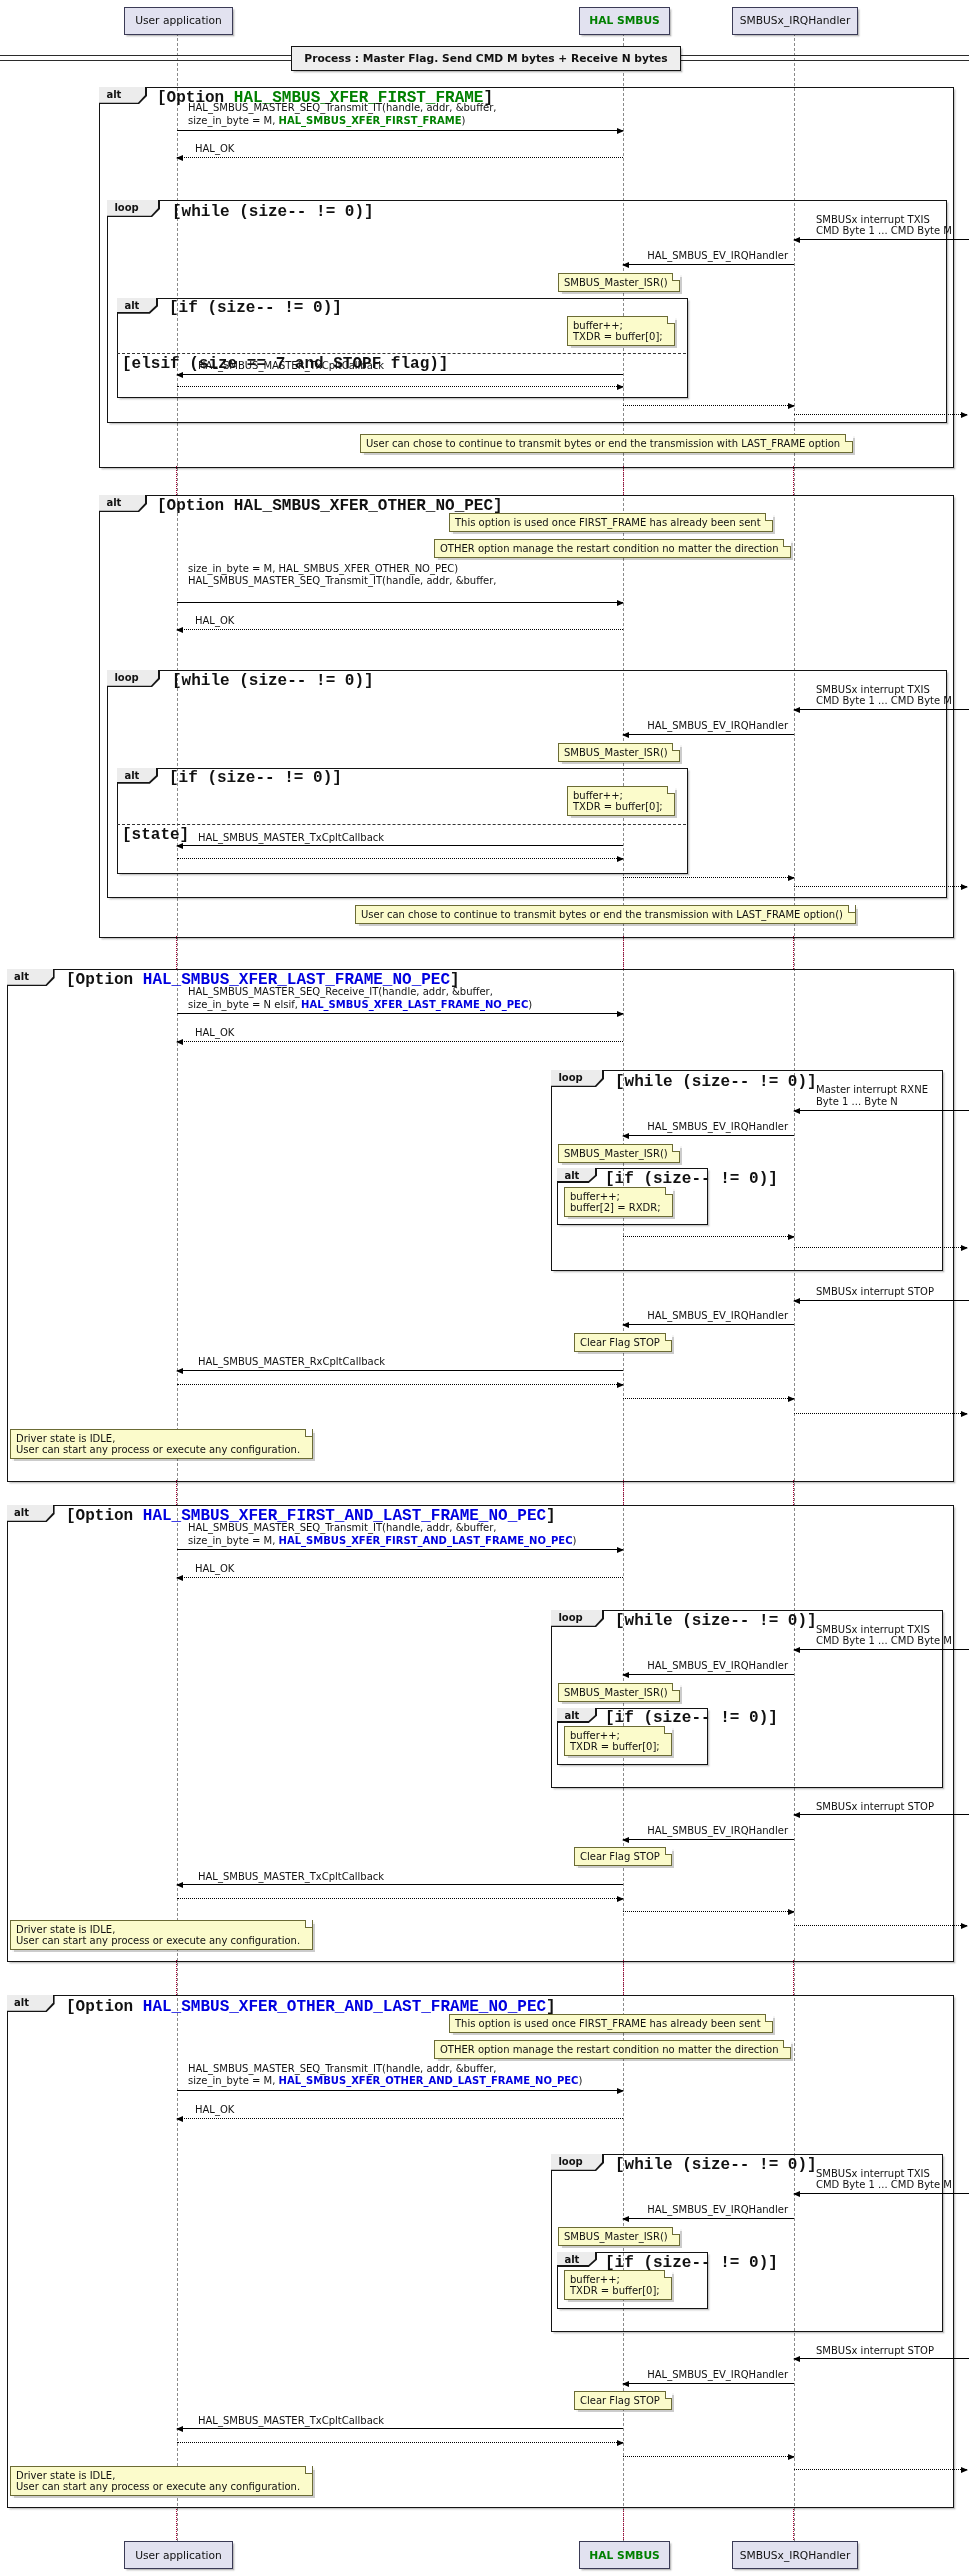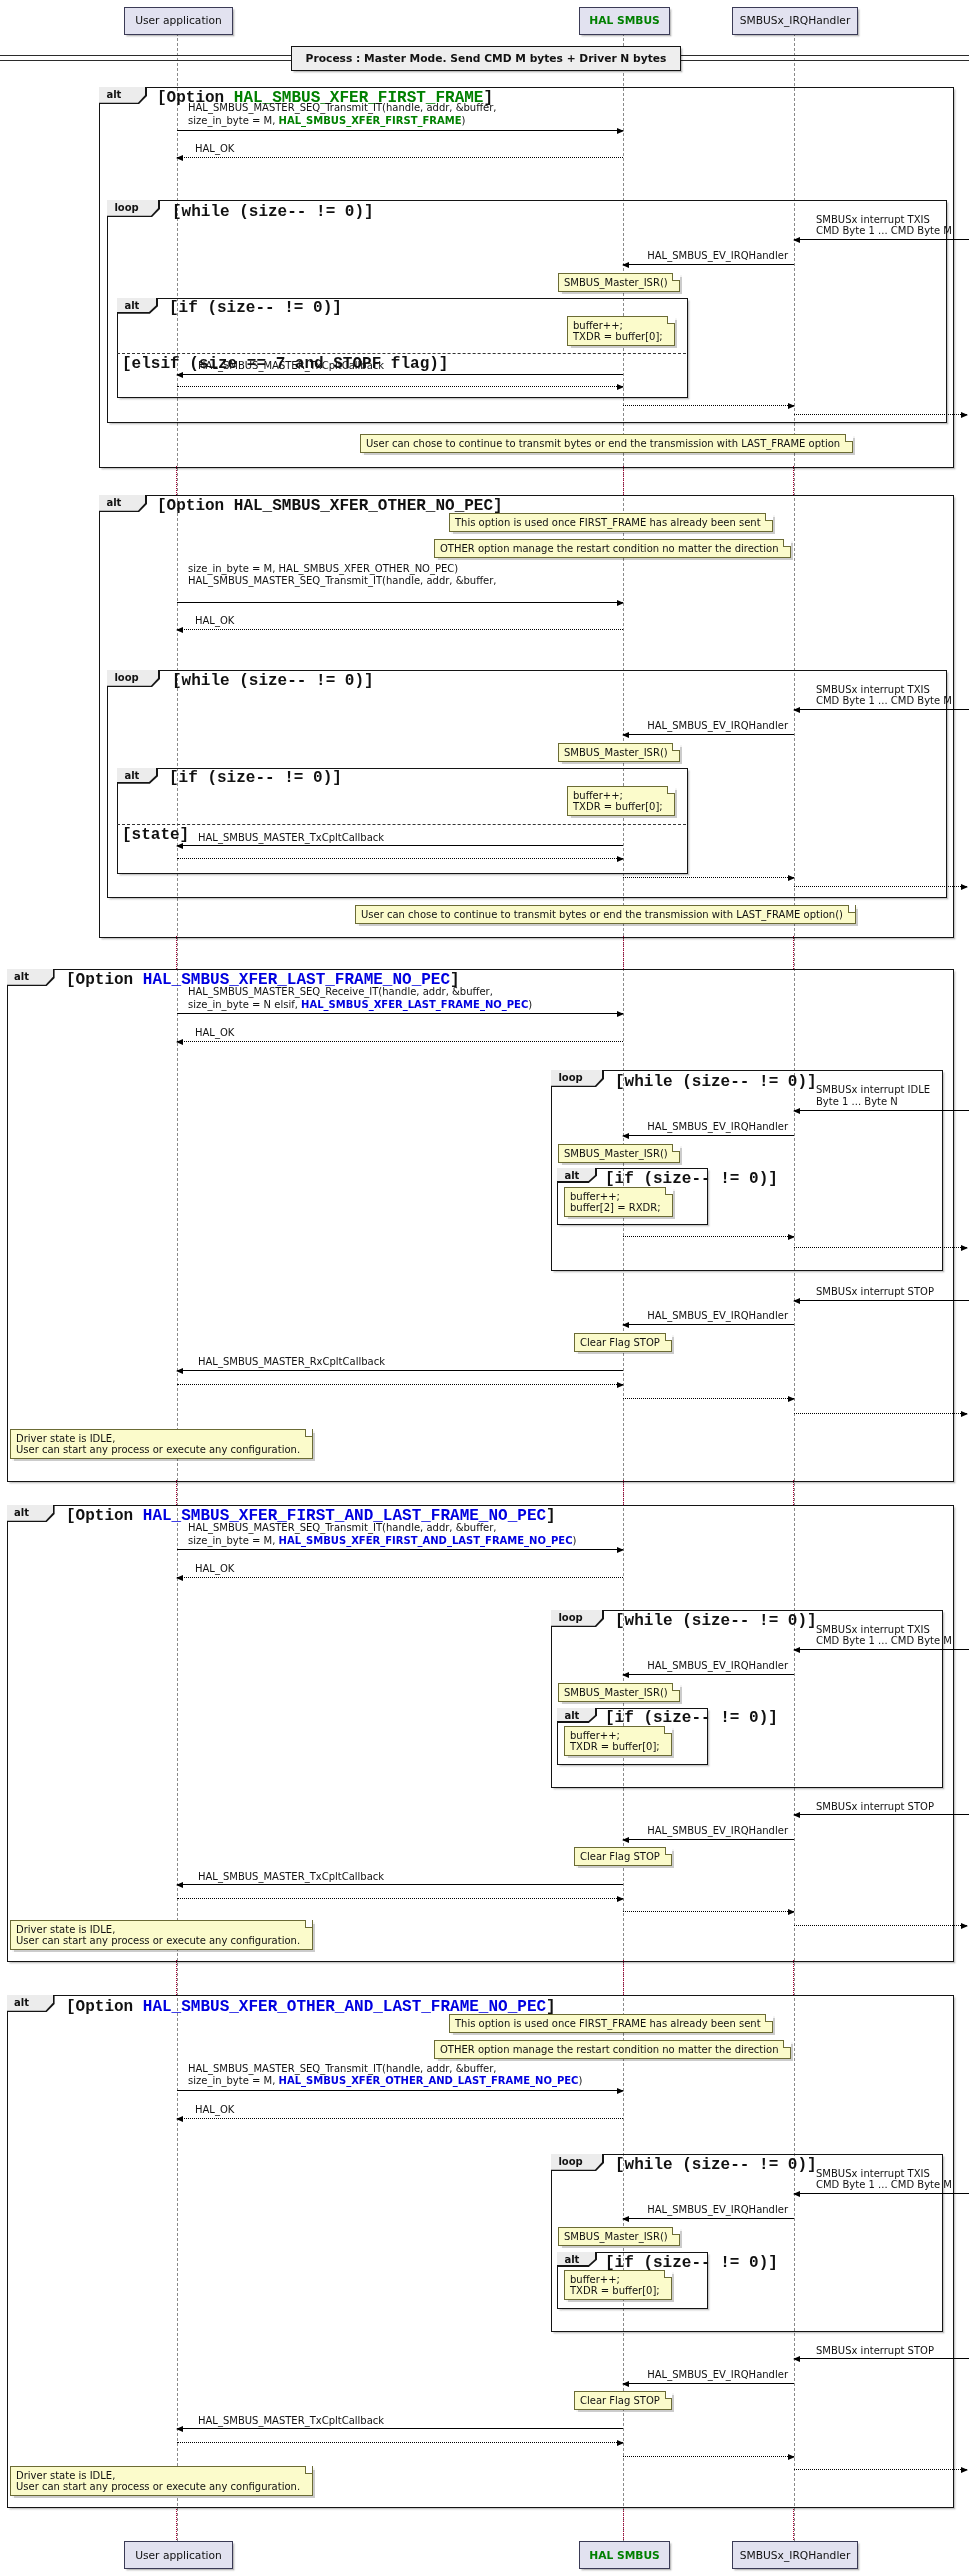--- a/index.html
+++ b/index.html
@@ -69,21 +69,21 @@
   <div class="actor green" style="left:579px;top:6.6px;width:89px;height:26px">
       <span>HAL SMBUS</span>
     </div>
   <div class="actor" style="left:732px;top:6.6px;width:124px;height:26px">
       <span>SMBUSx_IRQHandler</span>
     </div>
 
   <div class="divline" style="top:55px"></div>
   <div class="divline" style="top:60px"></div>
   <div class="divbox" style="left:291px;top:46px;width:388px;height:23px">
-      <span>Process :  Master Mode. Send CMD M bytes + Driver N bytes</span>
+      <span>Process :  Master Flag. Send CMD M bytes + Receive N bytes</span>
     </div>
 
   <div class="frame" style="left:99px;top:87px;width:853px;height:379px"></div>
   <div class="tag" style="left:99px;top:87px;width:48px;height:17.3px">
       <div class="tbg"></div>
       <div class="tfg"></div>
       <span class="ttx">alt</span>
     </div>
   <div class="cond" style="left:157px;top:89px"><span>[Option </span><span class="c-green">HAL_SMBUS_XFER_FIRST_FRAME</span><span>]</span></div>
 
@@ -191,21 +191,21 @@
   <div class="lbl" style="left:195px;top:1027px">HAL_OK</div>
   <div class="arr d l" style="left:177px;top:1041px;width:446px"></div>
 
   <div class="frame" style="left:551px;top:1070px;width:390px;height:199px"></div>
   <div class="tag" style="left:551px;top:1070px;width:53px;height:17.3px">
       <div class="tbg"></div>
       <div class="tfg"></div>
       <span class="ttx">loop</span>
     </div>
   <div class="cond" style="left:615px;top:1073px">[while (size-- != 0)]</div>
-  <div class="lbl" style="left:816px;top:1084px">SMBUSx interrupt IDLE</div>
+  <div class="lbl" style="left:816px;top:1084px">Master interrupt RXNE</div>
   <div class="lbl" style="left:816px;top:1096px">Byte 1 ...  Byte N</div>
   <div class="arr l" style="left:794px;top:1110px;width:176px"></div>
   <div class="lbl" style="left:577px;top:1121px;width:211px;text-align:right">HAL_SMBUS_EV_IRQHandler</div>
   <div class="arr l" style="left:623px;top:1135px;width:171px"></div>
   <div class="note" style="left:558px;top:1144px"><span>SMBUS_Master_ISR()</span></div>
   <div class="frame" style="left:557px;top:1168px;width:149px;height:55px"></div>
   <div class="tag" style="left:557px;top:1168px;width:40px;height:15px">
       <div class="tbg"></div>
       <div class="tfg"></div>
       <span class="ttx">alt</span>

